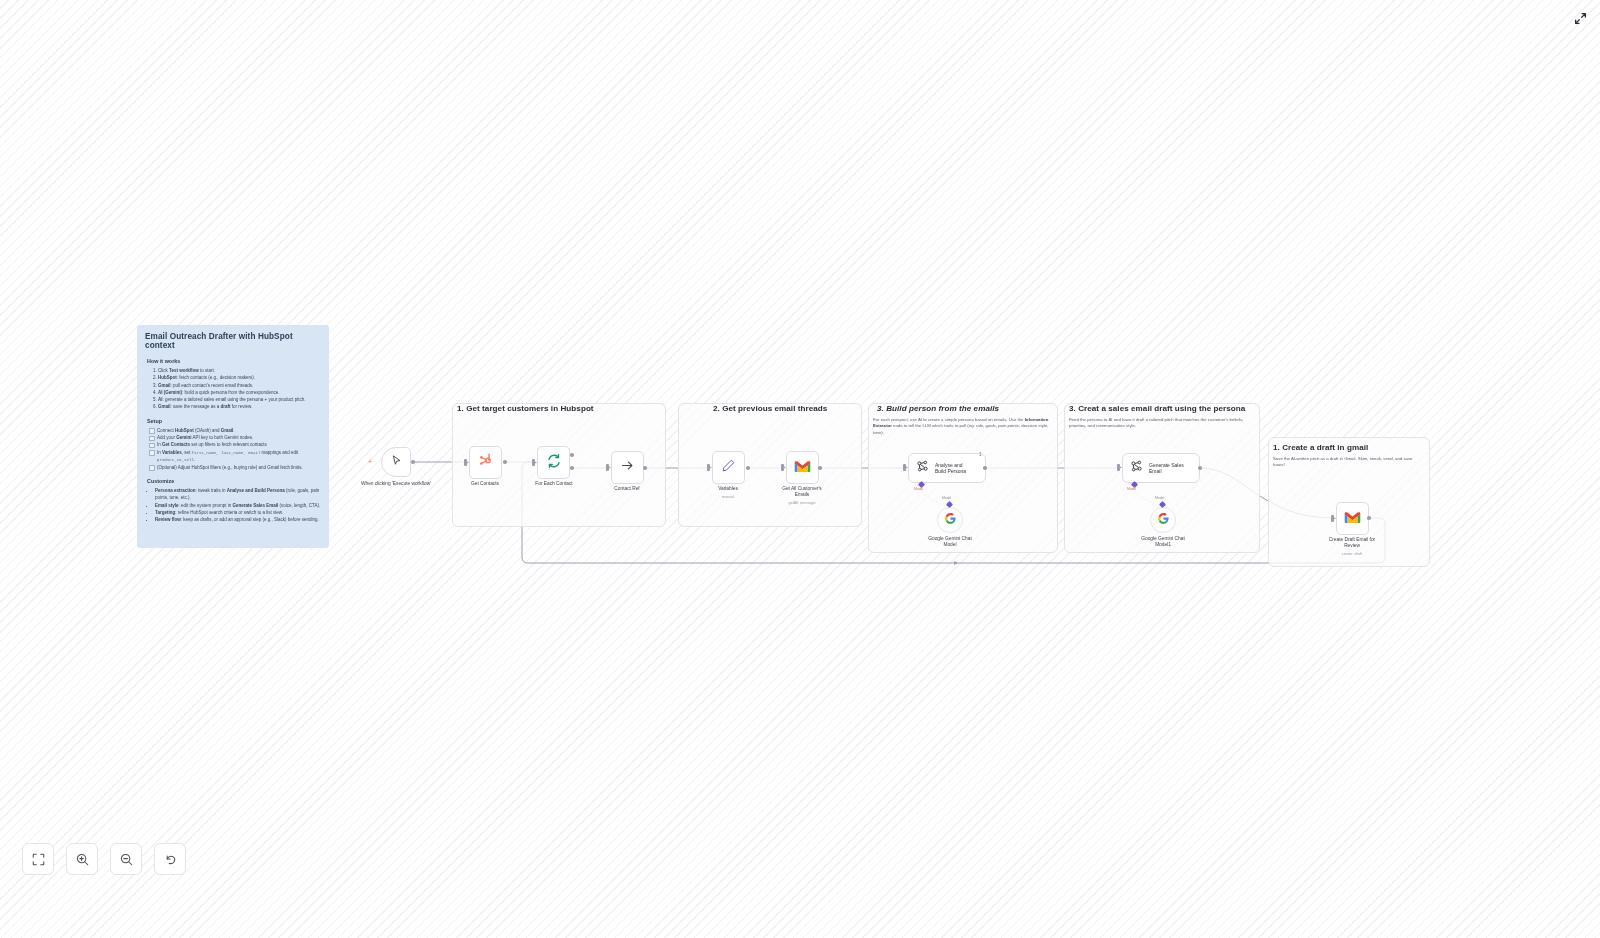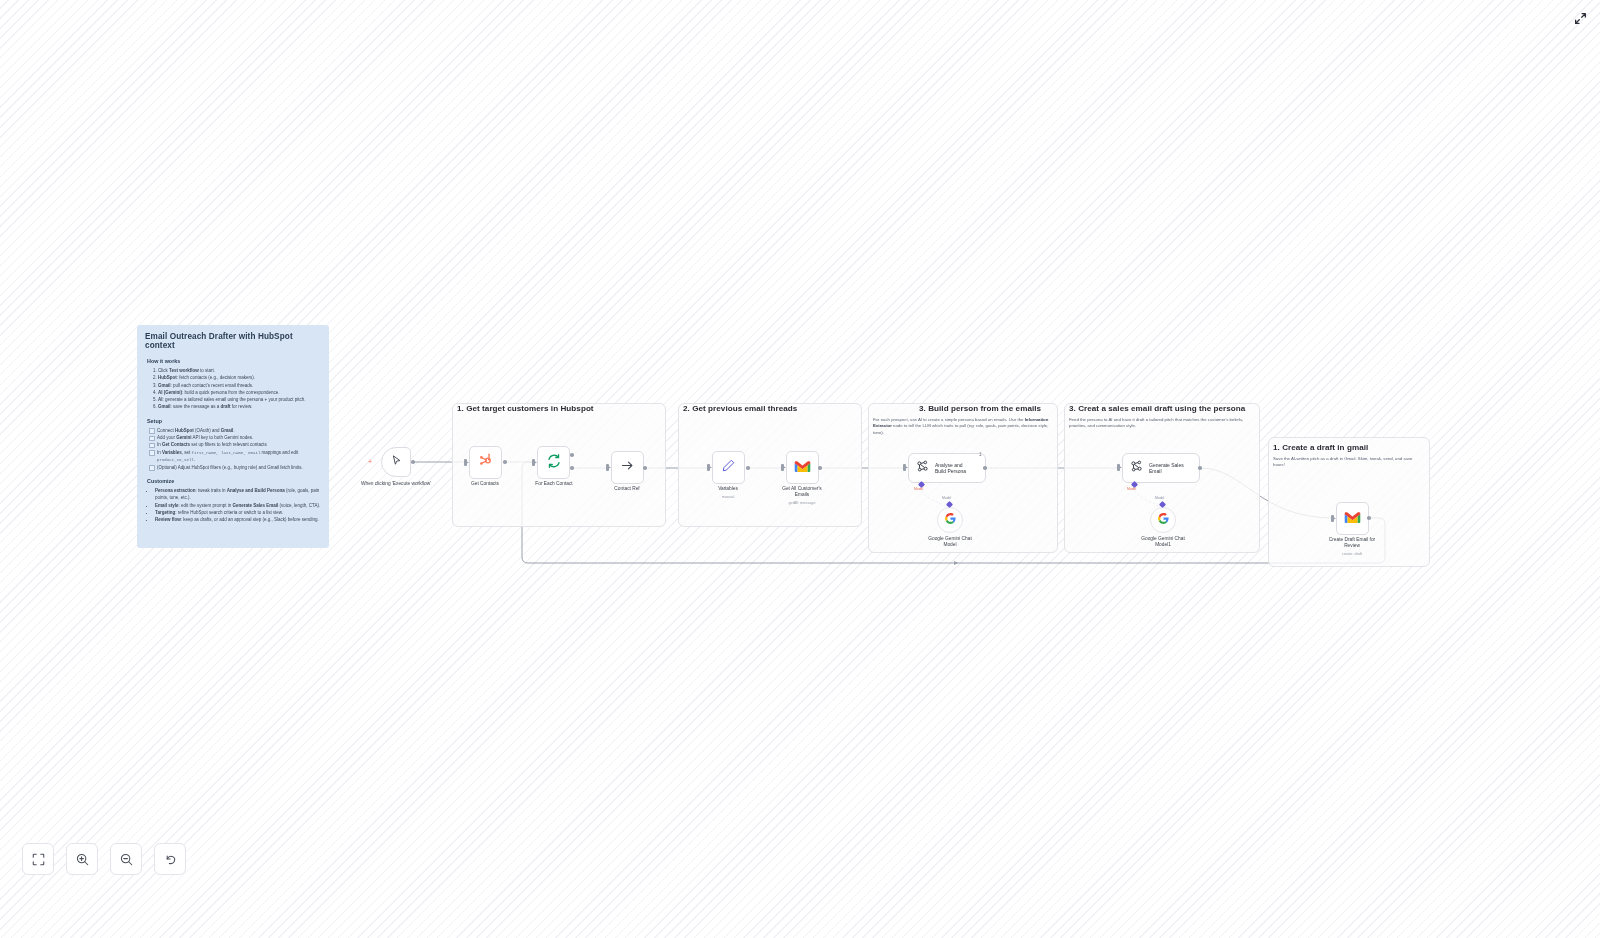--- a/index.html
+++ b/index.html
@@ -258,21 +258,21 @@
           <path d="M4 12 H19 M13.5 6.5 L19 12 L13.5 17.5"></path>
         </svg>
       </span>
     </div>
     <div class="port-in" style="left:606px; top:464px;"></div>
     <div class="port" style="left:643px; top:466px;"></div>
     <div class="node-label" style="left:582px; top:486px;">Contact Ref</div>
   </div>
 
   <div class="group" style="left:678px; top:403px; width:184px; height:124px;"></div>
-  <div class="group-title" style="left:683px; top:404px;text-align:center;">2. Get previous email threads</div>
+  <div class="group-title" style="left:713px; top:404px;text-align:center;">2. Get previous email threads</div>
 
   <div class="node">
     <div class="node-box node-sq" style="left:712px; top:451px;">
       <span>
         <svg width="15" height="15" viewBox="0 0 24 24" fill="none" stroke="#5b5bd6" stroke-width="1.6" stroke-linejoin="round">
           <path d="M16.5 3.6 L20.4 7.5 L8.4 19.5 L3.6 20.4 L4.5 15.6 Z"></path>
         </svg>
       </span>
     </div>
     <div class="port-in" style="left:707px; top:464px;"></div>
@@ -295,21 +295,21 @@
       </span>
     </div>
     <div class="port-in" style="left:781px; top:464px;"></div>
     <div class="port" style="left:818px; top:466px;"></div>
     <div class="node-label" style="left:757px; top:486px;">Get All Customer's
 Emails</div>
     <div class="node-sub" style="left:757px; top:501px;">getAll: message</div>
   </div>
 
   <div class="group" style="left:868px; top:403px; width:190px; height:150px;"></div>
-  <div class="group-title" style="left:919px; top:404px;">3. Build person from the emails</div>
+  <div class="group-title" style="left:877px; top:404px;font-style:italic;">3. Build person from the emails</div>
   <div class="group-desc" style="left:873px; top:417px; width:178px;">For each prospect, use AI to create a simple persona based on emails. Use the <b>Information Extractor</b> node to tell the LLM which traits to pull (eg: role, goals, pain points, decision style, tone).</div>
 
   <div class="node">
     <div class="node-box node-wide" style="left:908px; top:453px;">
       <span>
         <svg width="15" height="15" viewBox="0 0 24 24" fill="none" stroke="#2f3440" stroke-width="1.5">
           <circle cx="7" cy="7" r="2.4"></circle>
           <circle cx="16.5" cy="5.5" r="2.1"></circle>
           <circle cx="7.5" cy="17" r="2.1"></circle>
           <circle cx="17" cy="15.5" r="2.4"></circle>

